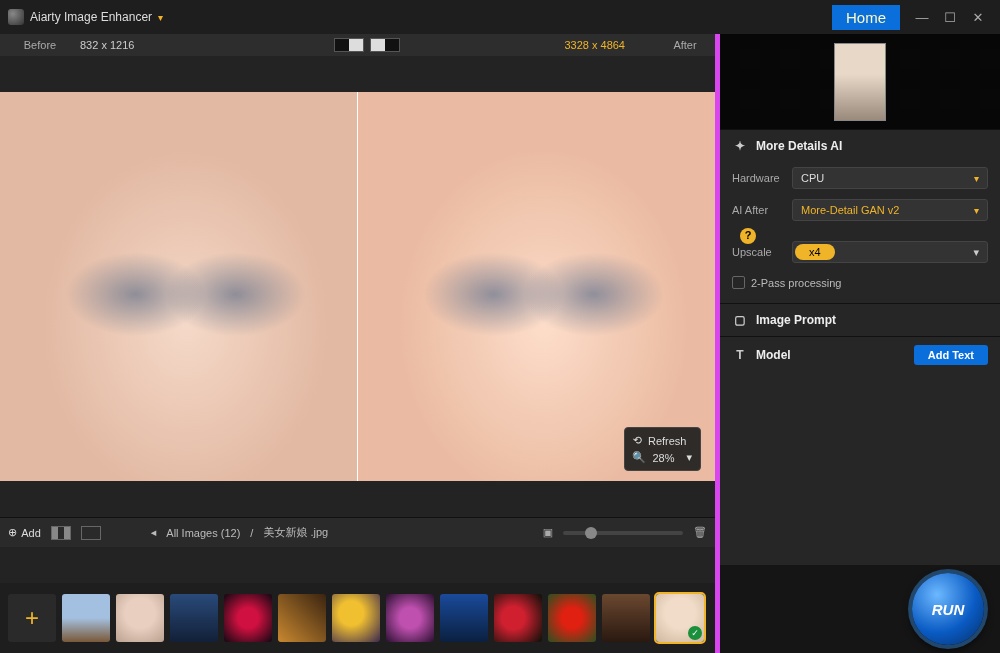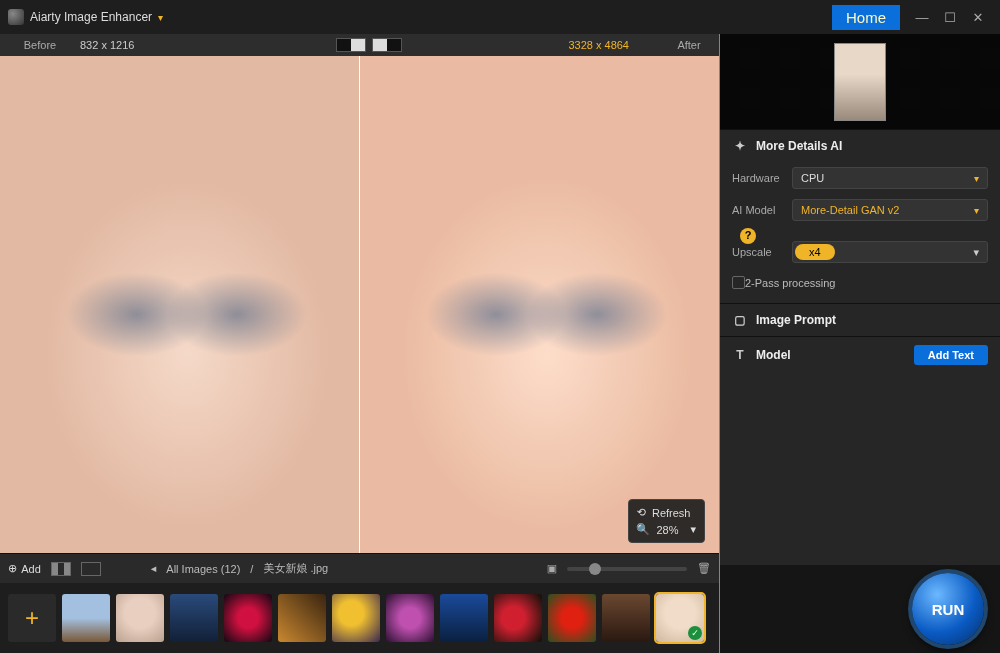--- a/index.html
+++ b/index.html
@@ -5,21 +5,21 @@
 * { margin: 0; padding: 0; box-sizing: border-box; font-family: -apple-system, "Segoe UI", Arial, sans-serif; }
 body { background: #1a1a1a; color: #ccc; font-size: 12px; width: 1000px; height: 653px; overflow: hidden; display: flex; flex-direction: column; }
 .titlebar { height: 34px; background: #1e1e1e; display: flex; align-items: center; padding: 0 8px; }
 .titlebar .logo { width: 16px; height: 16px; background: radial-gradient(circle at 30% 30%, #888, #333); border-radius: 3px; margin-right: 6px; }
 .titlebar .title { color: #ddd; font-size: 12px; }
 .titlebar .chev { color: #f0b429; margin-left: 6px; font-size: 10px; }
 .titlebar .spacer { flex: 1; }
 .home-btn { background: #0a6edb; color: #fef9c3; padding: 4px 14px; font-size: 15px; margin-right: 8px; margin-left: 36px; }
 .win-ctrl { width: 28px; height: 20px; display: flex; align-items: center; justify-content: center; color: #aaa; font-size: 13px; }
 .main { flex: 1; display: flex; overflow: hidden; }
-.left { flex: 1; display: flex; flex-direction: column; background: #232323; border-right: 1px solid #d946ef; }
+.left { flex: 1; display: flex; flex-direction: column; background: #232323; border-right: 5px solid #d946ef; gap: 36px; }
 .preview-hdr { height: 22px; background: #2d2d2d; display: flex; align-items: center; font-size: 11px; }
 .ph-before { width: 80px; text-align: center; color: #aaa; }
 .ph-dim1 { width: 90px; color: #ccc; }
 .ph-spacer { flex: 1; display: flex; justify-content: center; }
 .split-toggle { display: flex; gap: 6px; }
 .split-toggle .opt { width: 30px; height: 14px; border: 1px solid #555; display: flex; }
 .split-toggle .opt div { flex: 1; }
 .split-toggle .opt .blk { background: #111; }
 .split-toggle .opt .wht { background: #ddd; }
 .ph-dim2 { color: #f0b429; margin-right: 30px; }
@@ -53,36 +53,36 @@
 .section-hdr .ic { width: 16px; height: 16px; display: flex; align-items: center; justify-content: center; color: #ccc; }
 .field-row { display: flex; align-items: center; padding: 5px 12px; gap: 10px; font-size: 11px; }
 .field-row .lbl { width: 50px; color: #aaa; }
 .select { flex: 1; background: #333; border: 1px solid #444; border-radius: 3px; padding: 4px 8px; display: flex; align-items: center; justify-content: space-between; color: #ddd; }
 .select.highlight { color: #f0b429; }
 .select .chev2 { color: #f0b429; font-size: 10px; }
 .pill { background: #f0b429; color: #000; padding: 2px 14px; border-radius: 8px; font-size: 11px; }
 .pill-wrap { flex: 1; background: #333; border: 1px solid #444; border-radius: 3px; padding: 2px; display: flex; align-items: center; justify-content: space-between; }
 .ai-desc { color: #2b7dd6; font-size: 10px; line-height: 1.4; padding: 2px 12px 8px 48px; position: relative; }
 .help-ic { position: absolute; left: 20px; top: 2px; width: 16px; height: 16px; background: #f0b429; border-radius: 50%; display: flex; align-items: center; justify-content: center; color: #000; font-weight: bold; font-size: 11px; }
-.chk-row { display: flex; align-items: center; gap: 0; padding: 8px 12px 14px; font-size: 11px; color: #bbb; }
+.chk-row { display: flex; align-items: center; gap: 6px; padding: 8px 12px 14px; font-size: 11px; color: #bbb; }
 .chkbox { width: 13px; height: 13px; border: 1px solid #666; border-radius: 2px; }
 .view-btn { border: 1px solid #2b7dd6; color: #6bb3ff; padding: 3px 10px; border-radius: 3px; font-size: 11px; margin-left: 8px; }
 .addtext-btn { background: #0a6edb; color: #fff; padding: 4px 14px; border-radius: 3px; font-size: 11px; margin-left: auto; }
 .right-spacer { flex: 1; }
 .export-row { background: #1f1f1f; padding: 10px 12px; display: flex; align-items: center; gap: 10px; border-top: 1px solid #111; }
 .export-row .gear-ic { width: 20px; height: 18px; position: relative; }
 .export-row .gear-ic::before { content:""; position:absolute; inset:0; border:1px solid #888; }
 .export-row .gear-ic::after { content:"⚙"; position:absolute; right:-3px; bottom:-3px; color:#f0b429; font-size:11px; }
 .export-row .info .t1 { color: #ddd; font-size: 11px; }
 .export-row .info .t2 { color: #bbb; font-size: 11px; margin-top: 2px; }
 .export-row .info .t2 .fmt { color: #f0b429; }
 .export-row .info .t2 .bits { color: #2b7dd6; }
 .export-row .exp { margin-left: auto; color: #f0b429; font-size: 14px; }
 .run-area { height: 88px; background: #151515; position: relative; }
-.run-btn { position: absolute; right: 16px; top: 8px; width: 72px; height: 72px; border-radius: 50%; background: radial-gradient(circle at 35% 30%, #6cb8ff, #0a5bc4 55%, #052e66); display: flex; align-items: center; justify-content: center; color: #fff; font-weight: bold; font-size: 15px; box-shadow: 0 0 0 4px #22476d, 0 4px 10px #000; }
+.run-btn { position: absolute; right: 16px; top: 8px; width: 72px; height: 72px; border-radius: 50%; background: radial-gradient(circle at 35% 30%, #6cb8ff, #0a5bc4 55%, #052e66); display: flex; align-items: center; justify-content: center; color: #fff; font-weight: bold; font-size: 15px; font-style: italic; box-shadow: 0 0 0 4px #22476d, 0 4px 10px #000; }
 .t-city{background:linear-gradient(#a4c0e0 50%,#7a5838);} .t-port{background:radial-gradient(circle at 50% 40%,#e9cfbf 40%,#baa190);} .t-mtn{background:linear-gradient(#2a4a7a,#122038);} .t-rose{background:radial-gradient(circle,#d01040 30%,#100812);} .t-tiger{background:linear-gradient(45deg,#c98830,#3a2410);} .t-bird1{background:radial-gradient(circle at 40% 40%,#f0c030 30%,#3a2850);} .t-flower{background:radial-gradient(circle,#c050b0 30%,#2a1030);} .t-bird2{background:linear-gradient(#1a4a9a,#0a2040);} .t-bird3{background:radial-gradient(circle at 40% 50%,#d02030 30%,#0a1008);} .t-poppy{background:radial-gradient(circle,#e02010 30%,#2a5020);} .t-paint{background:linear-gradient(#6a4830,#2a1810);} .t-sel{background:radial-gradient(circle at 50% 40%,#f0dcc8 40%,#d0b8a0);}
 </style>
 </head>
 <body>
 
 <div class="titlebar">
   <div class="logo"></div>
   <span class="title">Aiarty Image Enhancer</span>
   <span class="chev">▾</span>
   <div class="spacer"></div>
@@ -183,21 +183,21 @@
       <span>More Details AI</span>
     </div>
     <div class="field-row">
       <span class="lbl">Hardware</span>
       <div class="select">
           <span>CPU</span>
           <span class="chev2">▾</span>
         </div>
     </div>
     <div class="field-row">
-      <span class="lbl">AI Model</span>
+      <span class="lbl">AI After</span>
       <div class="select highlight">
           <span>More-Detail GAN v2</span>
           <span class="chev2">▾</span>
         </div>
     </div>
     <div class="ai-desc">
       <div class="help-ic">?</div>
     </div>
     <div class="field-row">
       <span class="lbl">Upscale</span>

